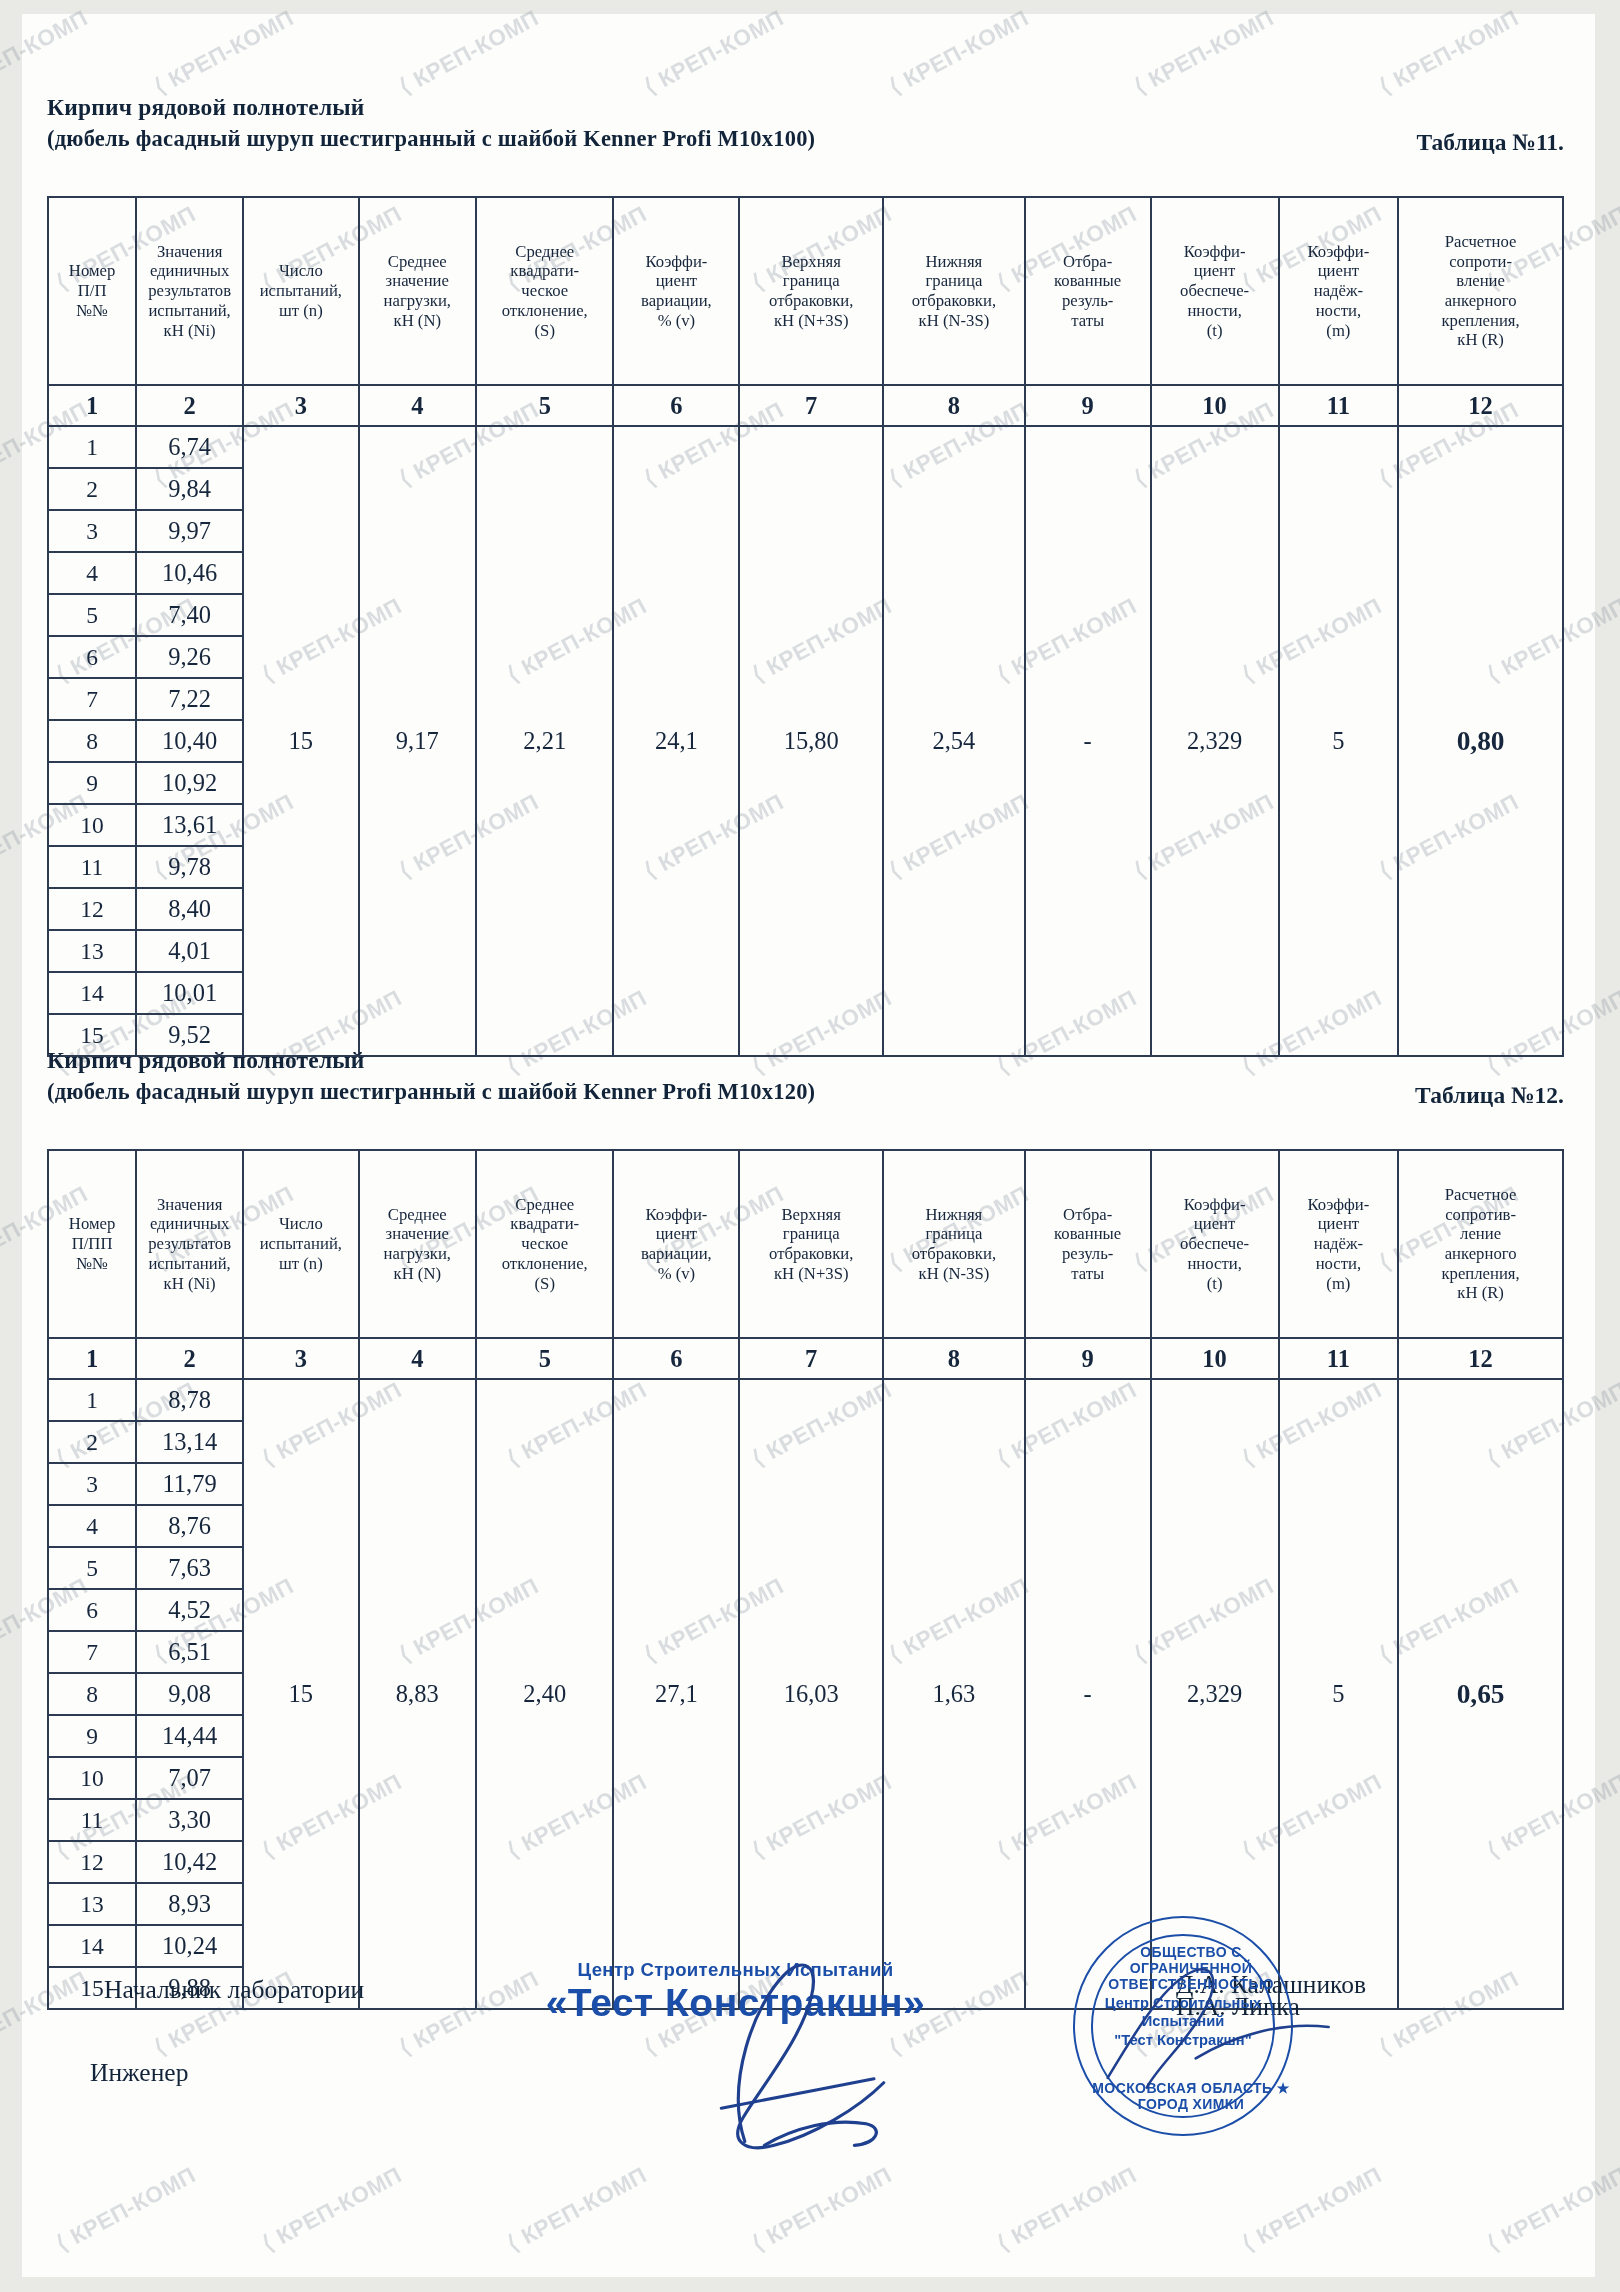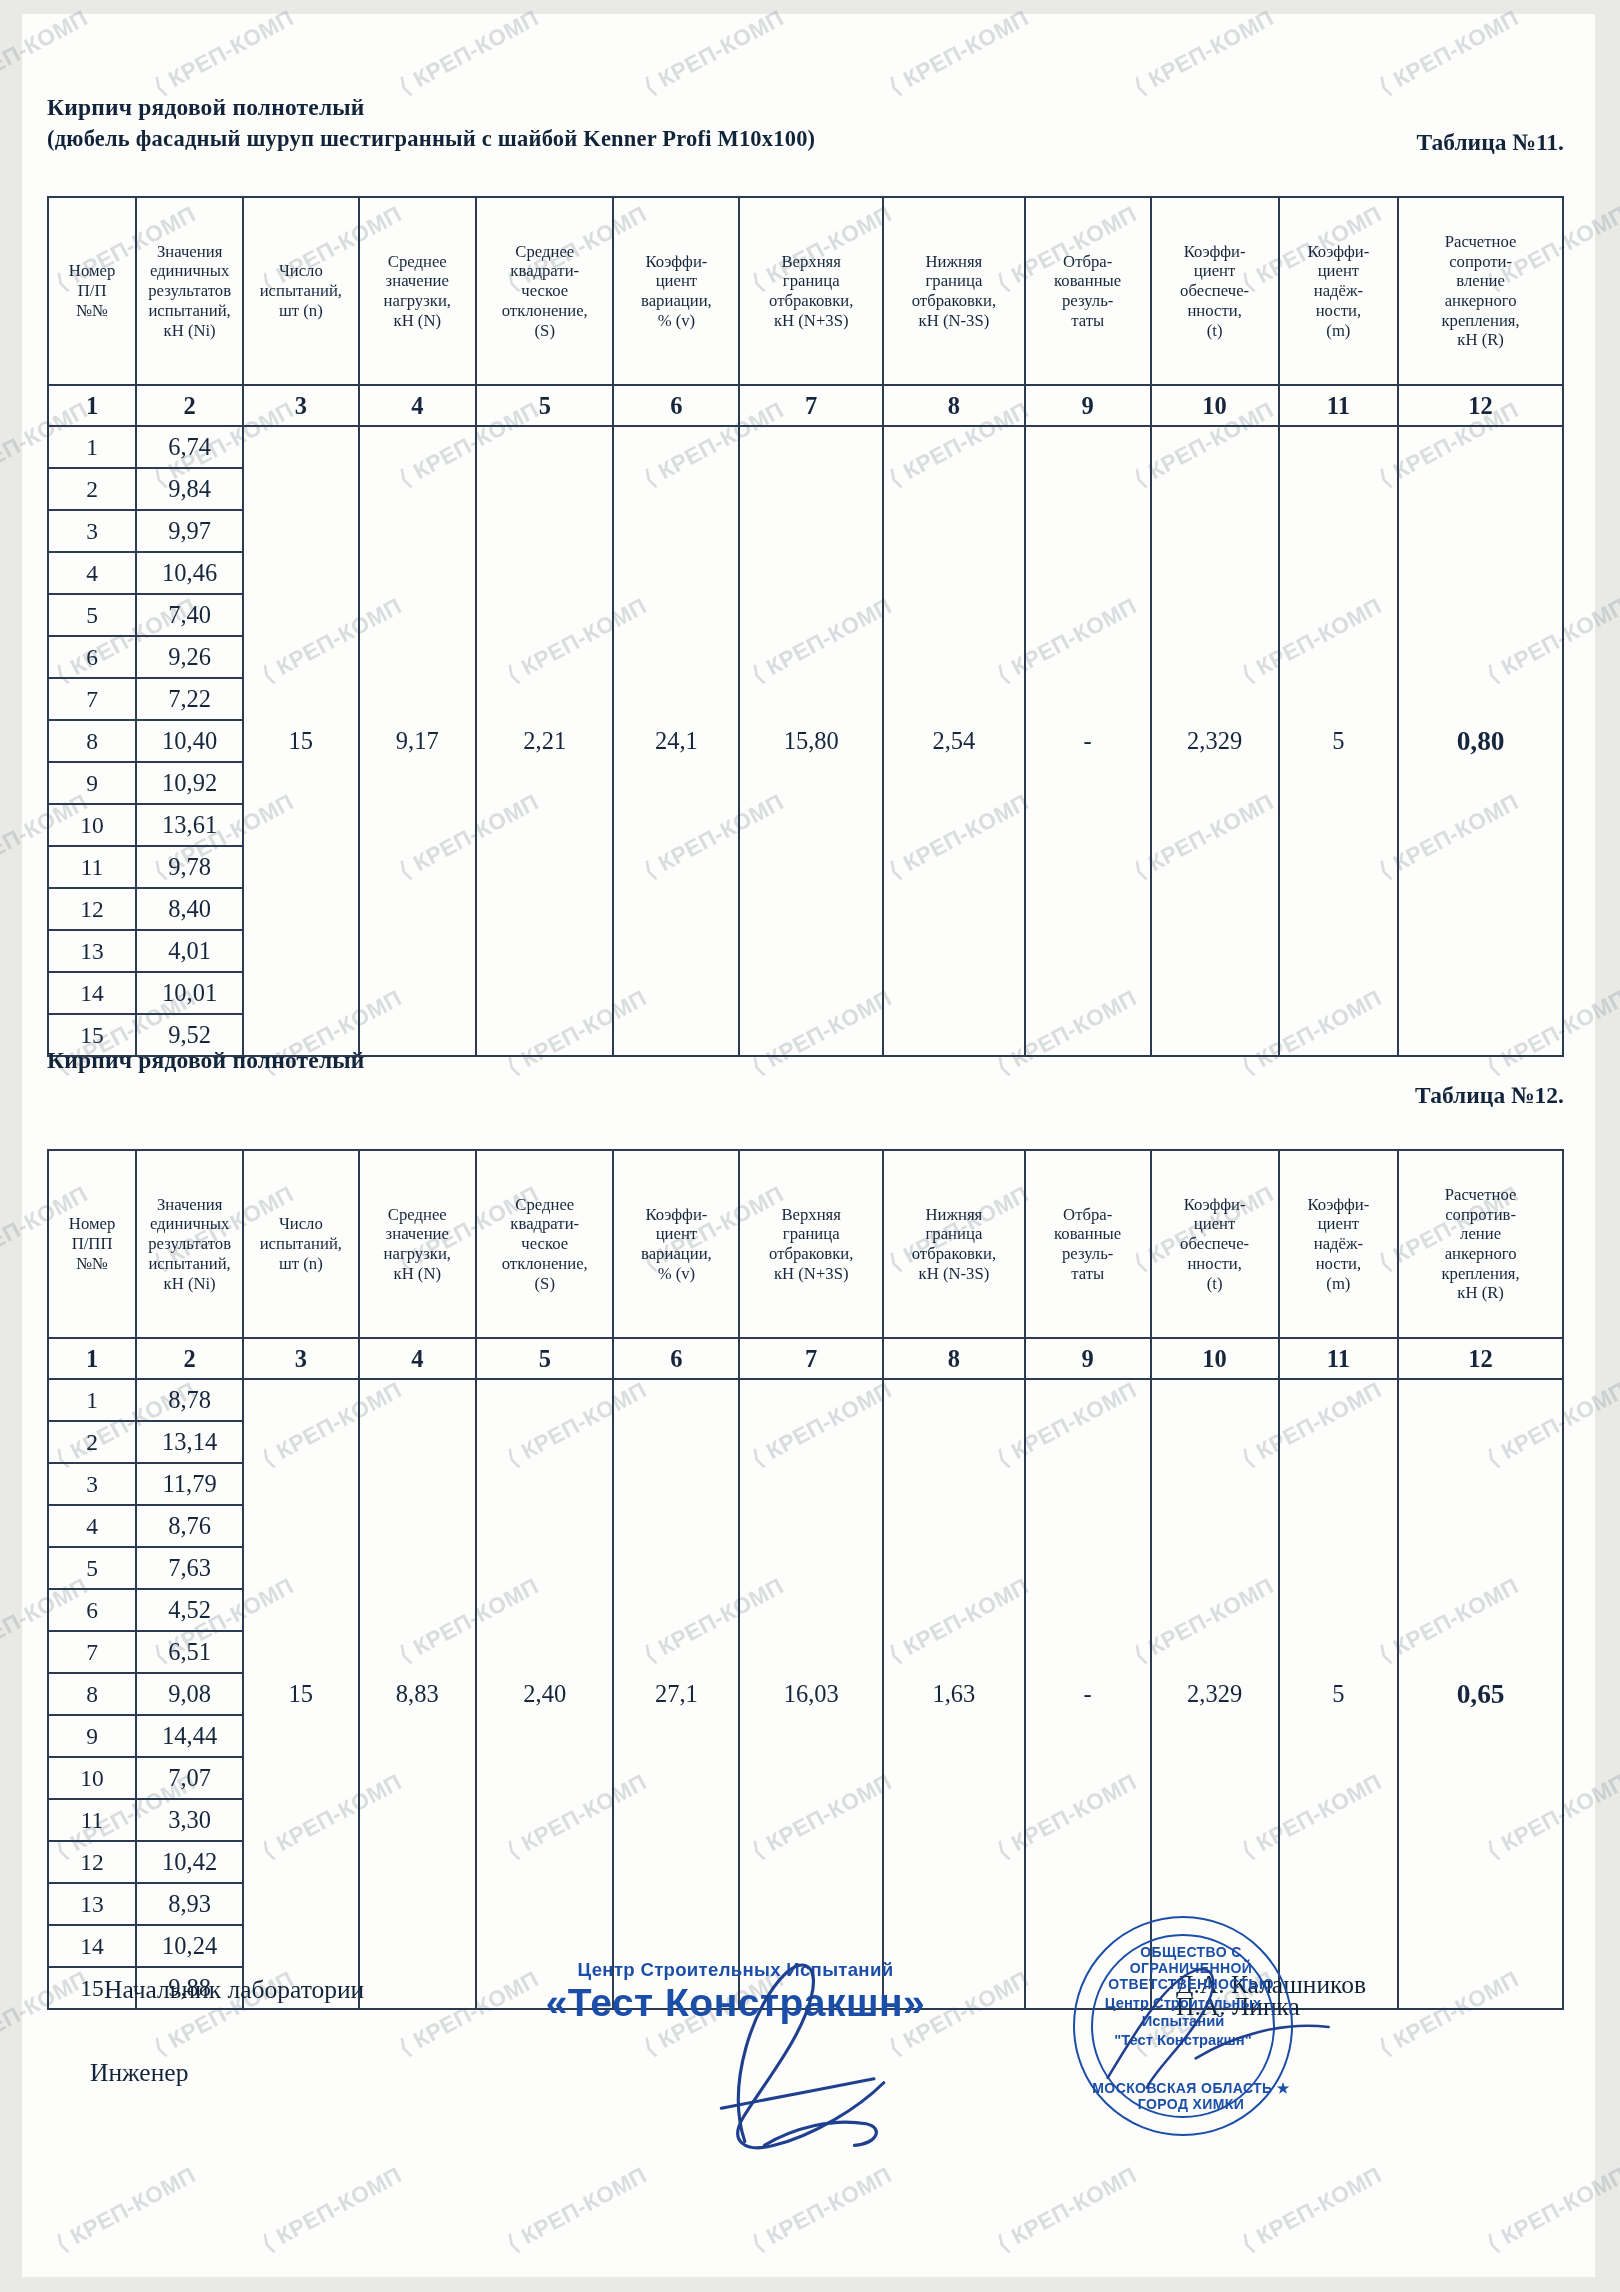--- a/index.html
+++ b/index.html
@@ -485,20 +485,21 @@
             <tr class="datarow">
               <td class="idx">15</td>
               <td class="val">9,52</td>
             </tr>
           </tbody>
       </table>
     </div>
 
     <div class="block" style="left:47px; top:1047px; width:1517px;">
       <div class="title-line">Кирпич рядовой полнотелый</div>
+      <div class="title-line sub" style="margin-top:4.9px;">(дюбель фасадный шуруп шестигранный с шайбой Kenner Profi M10x120)</div>
       <div class="table-no" style="top:35px;">Таблица №12.</div>
     </div>
 
     <div class="block" style="left:47px; top:1149px;">
       <table class="doc">
         <colgroup>
           <col class="c1">
             <col class="c2">
             <col class="c3">
             <col class="c4">

